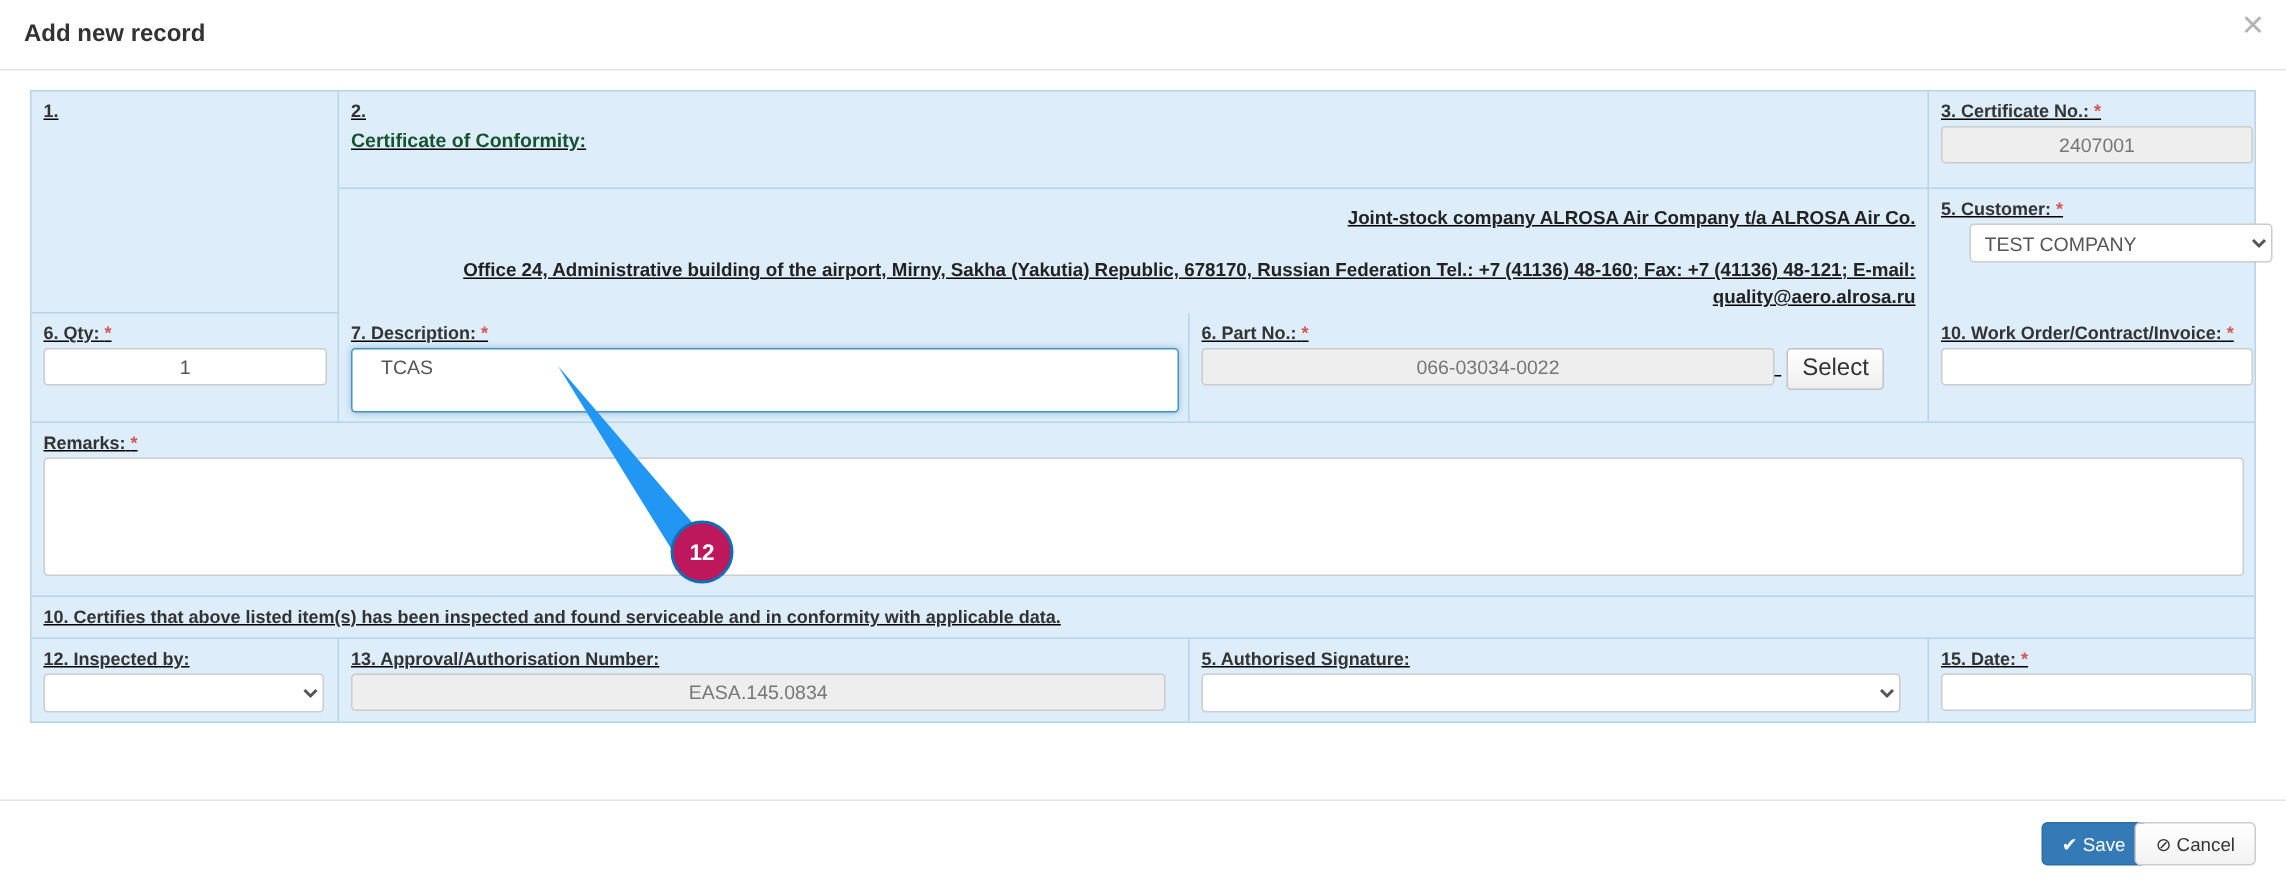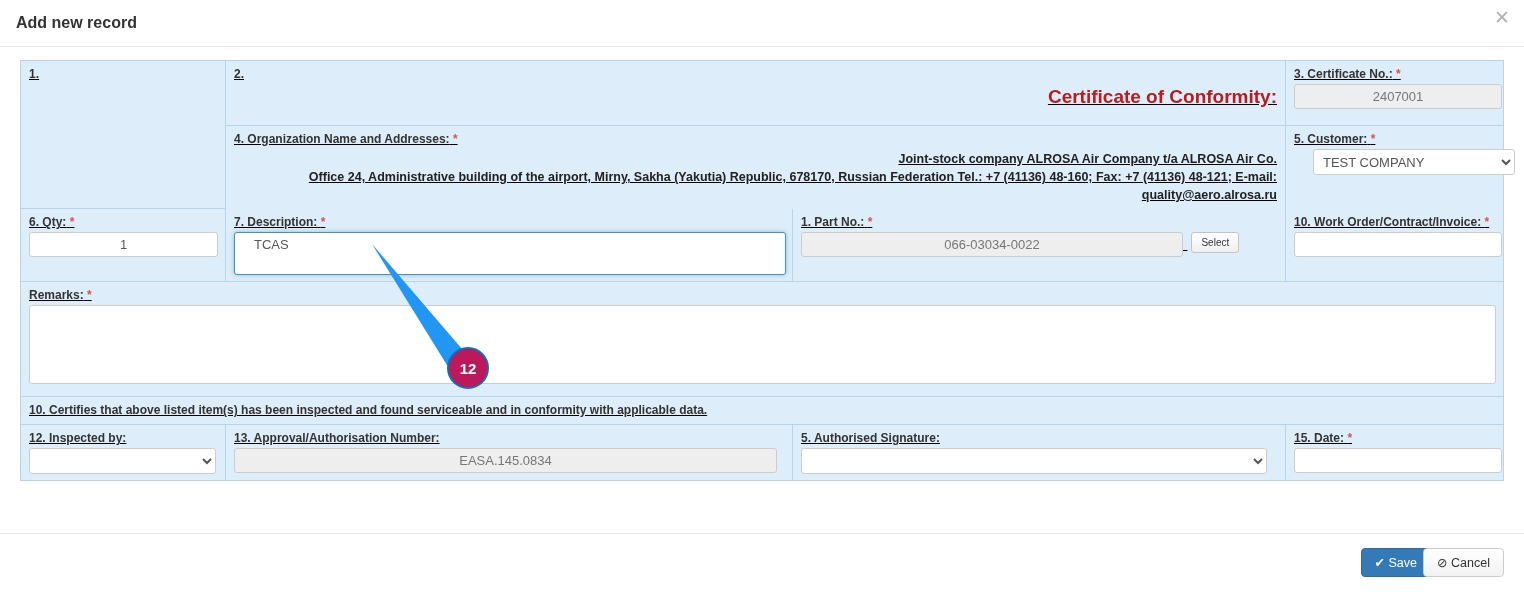--- a/index.html
+++ b/index.html
@@ -72,24 +72,24 @@
     font-weight: bold;
     color: #333333;
     display: block;
     margin-bottom: 3px;
   }
   .req {
     color: #d9534f;
     font-weight: bold;
   }
   .title-big {
-    font-size: 19px;
-    font-weight: bold;
-    color: #b91c1c;
-    text-align: right;
+    font-size: 13px;
+    font-weight: bold;
+    color: #14532d;
+    text-align: left;
     margin-top: 12px;
   }
   .org-text {
     font-size: 12.5px;
     font-weight: bold;
     color: #222;
     text-align: right;
     line-height: 18px;
     margin-top: 7px;
   }
@@ -119,21 +119,21 @@
   textarea.txt {
     resize: none;
     overflow: auto;
   }
   .focus-box {
     border: 1px solid #4a90c2 !important;
     box-shadow: 0 0 4px rgba(74,144,194,.55);
   }
   .btn-select {
     font-family: "Liberation Sans", sans-serif;
-    font-size: 10px;
+    font-size: 16px;
     color: #333;
     background: linear-gradient(#ffffff, #efefef);
     border: 1px solid #c4c4c4;
     border-radius: 3px;
     padding: 4px 9px;
     cursor: pointer;
     text-align: center;
   }
   .certline {
     font-size: 12px;
@@ -215,23 +215,22 @@
         <div class="cell" style="width:205px;min-height:148px;">
           <span class="cell-label">1.</span>
         </div>
 
         <div style="width:1060px;box-sizing:border-box;border-right:1px solid #b6d4ea;">
           <div class="cell" style="width:100%;border-right:none;height:65px;">
             <span class="cell-label">2.</span>
             <div class="title-big" style="margin-top:5px;">Certificate of Conformity:</div>
           </div>
           <div class="cell" style="width:100%;border-right:none;border-bottom:none;height:83px;">
-            <span class="cell-label"><span>4. Organization Name and Addresses:</span> <span class="req">*</span></span>
             <div class="org-text" style="margin-top:4px;">Joint-stock company ALROSA Air Company t/a ALROSA Air Co.</div>
-            <div class="org-text" style="margin-top:0;">Office 24, Administrative building of the airport, Mirny, Sakha (Yakutia) Republic, 678170, Russian Federation Tel.: +7 (41136) 48-160; Fax: +7 (41136) 48-121; E-mail: quality@aero.alrosa.ru</div>
+            <div class="org-text" style="margin-top:17px;">Office 24, Administrative building of the airport, Mirny, Sakha (Yakutia) Republic, 678170, Russian Federation Tel.: +7 (41136) 48-160; Fax: +7 (41136) 48-121; E-mail: quality@aero.alrosa.ru</div>
           </div>
         </div>
 
         <div style="width:217px;box-sizing:border-box;">
           <div class="cell" style="width:100%;border-right:none;height:65px;">
             <span class="cell-label"><span>3. Certificate No.:</span> <span class="req">*</span></span>
             <input class="txt readonly" style="width: 208px;" readonly="" value="2407001">
           </div>
           <div class="cell" style="width:100%;border-right:none;border-bottom:none;height:83px;">
             <span class="cell-label"><span>5. Customer:</span> <span class="req">*</span></span>
@@ -247,21 +246,21 @@
           <span class="cell-label"><span>6. Qty:</span> <span class="req">*</span></span>
           <input class="txt ctr-val" style="width: 189px;" value="1">
         </div>
 
         <div class="cell" style="width:567px;height:73px;">
           <span class="cell-label"><span>7. Description:</span> <span class="req">*</span></span>
           <textarea class="txt focus-box" style="width: 552px; height: 43px;">TCAS</textarea>
         </div>
 
         <div class="cell" style="width:493px;height:73px;">
-          <span class="cell-label"><span>1. Part No.:</span> <span class="req">*</span></span>
+          <span class="cell-label"><span>6. Part No.:</span> <span class="req">*</span></span>
           <input class="txt readonly" style="width: 382px;" readonly="" value="066-03034-0022">
           <button class="btn-select" style="margin-left:4px;vertical-align:top;">Select</button>
         </div>
 
         <div class="cell" style="width:217px;height:73px;">
           <span class="cell-label"><span>10. Work Order/Contract/Invoice:</span> <span class="req">*</span></span>
           <input class="txt" style="width: 208px;" value="">
         </div>
       </div>
 

